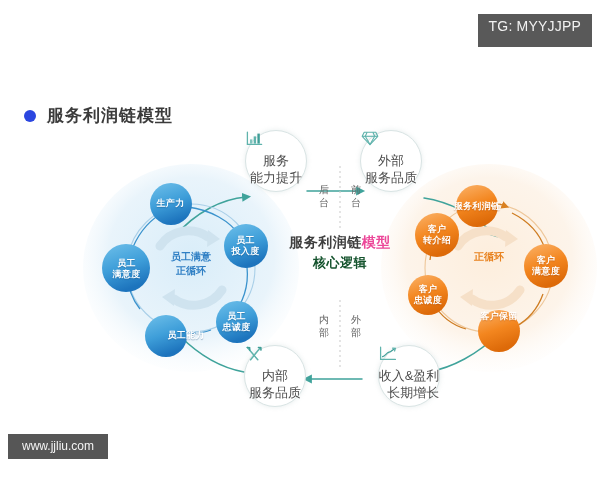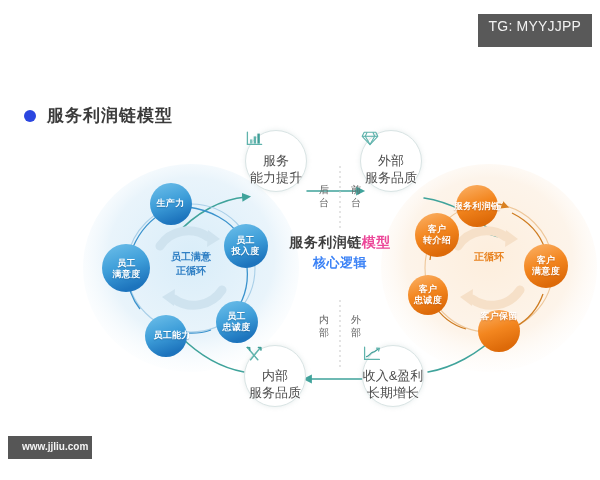--- a/index.html
+++ b/index.html
@@ -25,25 +25,24 @@
     line-height: 1;
     white-space: nowrap;
   }
 
   
   .footer-badge {
     position: absolute;
     left: 8px; bottom: 21px;
     background: #565656;
     color: #f4f4f4;
-    font-size: 10px;
-    padding: 6px 4px 7px 14px;
+    font-size: 12px;
+    padding: 6px 14px 7px 14px;
     line-height: 1;
     white-space: nowrap;
-    font-weight: bold;
   }
 
   
   .page-title {
     position: absolute;
     left: 24px; top: 104px;
     display: flex;
     align-items: center;
     gap: 11px;
   }
@@ -142,21 +141,21 @@
 
   
   .centre-block {
     position: absolute;
     text-align: center;
     white-space: nowrap;
   }
   .cb-l1 { font-size: 14px; font-weight: bold; color: #3f3f3f; letter-spacing: .5px; }
   .cb-l1 .tail { color: #ec4899; font-weight: bold; }
   .cb-l2 { font-size: 11px; color: #8f8f8f; letter-spacing: .9px; margin-top: 2px; }
-  .cb-l3 { font-size: 13px; font-weight: bold; color: #3b82f6; letter-spacing: .5px; margin-top: 2px; }
+  .cb-l3 { font-size: 13px; font-weight: bold; color: #14532d; letter-spacing: .5px; margin-top: 2px; }
 
   
   .divlabel {
     position: absolute;
     font-size: 10px;
     color: #636363;
     line-height: 1.25;
     text-align: center;
     white-space: nowrap;
   }
@@ -312,21 +311,21 @@
         <path d="M1.2,5.3 L16.8,5.3"></path>
         <path d="M6.1,1.3 L4.3,5.3 L9,13.6 L13.7,5.3 L11.9,1.3"></path>
       </svg>
     </div>
     <div class="lbl">
       <span>外部</span>
       <span>服务品质</span>
     </div>
   </div>
 
-  <div class="node onode" style="left:362px; top:245px;">
+  <div class="node onode" style="left:378px; top:245px;text-align:right;">
     <div class="ico">
       <svg width="18" height="15" viewBox="0 0 18 15" fill="none" stroke="#5fb3ac" stroke-width="1.25" stroke-linecap="round">
         <path d="M1.6,1.2 L1.6,13.4 L16.4,13.4"></path>
         <path d="M3.6,10.6 C6.2,10.2 7.6,6.6 10,6.2 C12.3,5.8 13.6,3.4 16,2.6" stroke="#3f9e97"></path>
         <path d="M13.6,2.2 L16.3,2.4 L15.6,5"></path>
       </svg>
     </div>
     <div class="lbl">
       <span>收入&amp;盈利</span>
       <span>长期增长</span>
@@ -352,21 +351,21 @@
     <span>生产力</span>
   </div>
   <div class="node bnode b-md" style="left:225px; top:125px;">
     <span>员工</span>
     <span>投入度</span>
   </div>
   <div class="node bnode b-sm" style="left:218px; top:203px;">
     <span>员工</span>
     <span>忠诚度</span>
   </div>
-  <div class="node bnode b-sm" style="left:145px; top:217px;padding-left:17px;">
+  <div class="node bnode b-sm" style="left:159px; top:217px;padding-left:17px;">
     <span>员工能力</span>
   </div>
   <div class="node bnode b-lg" style="left:104px; top:146px;">
     <span>员工</span>
     <span>满意度</span>
   </div>
 
   <div class="cyc-caption cap-blue" style="left:141px; top:150px; width:100px;">
     <span>员工满意</span>
     <span>正循环</span>

